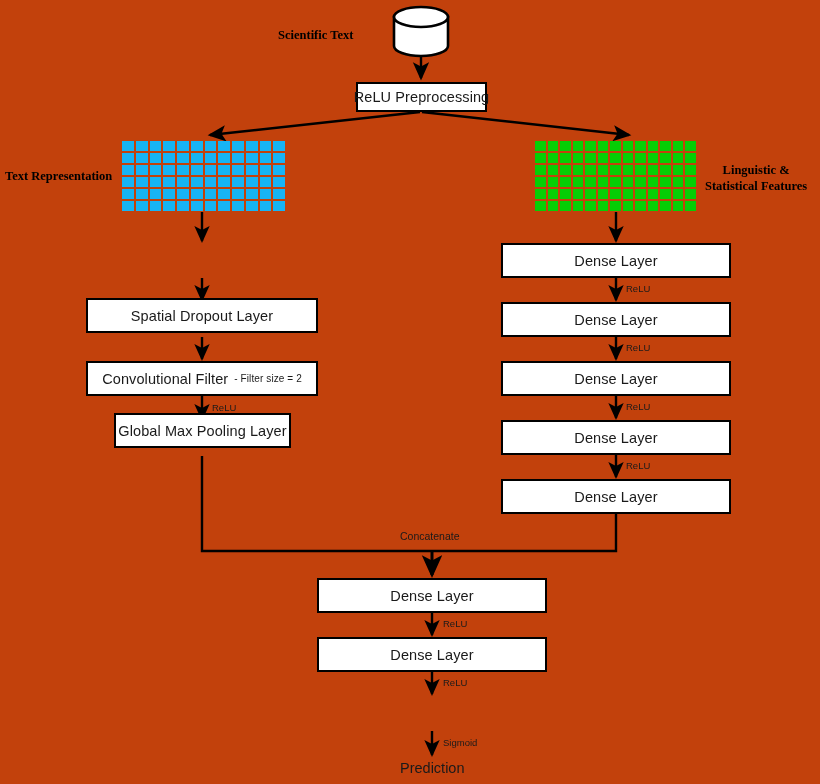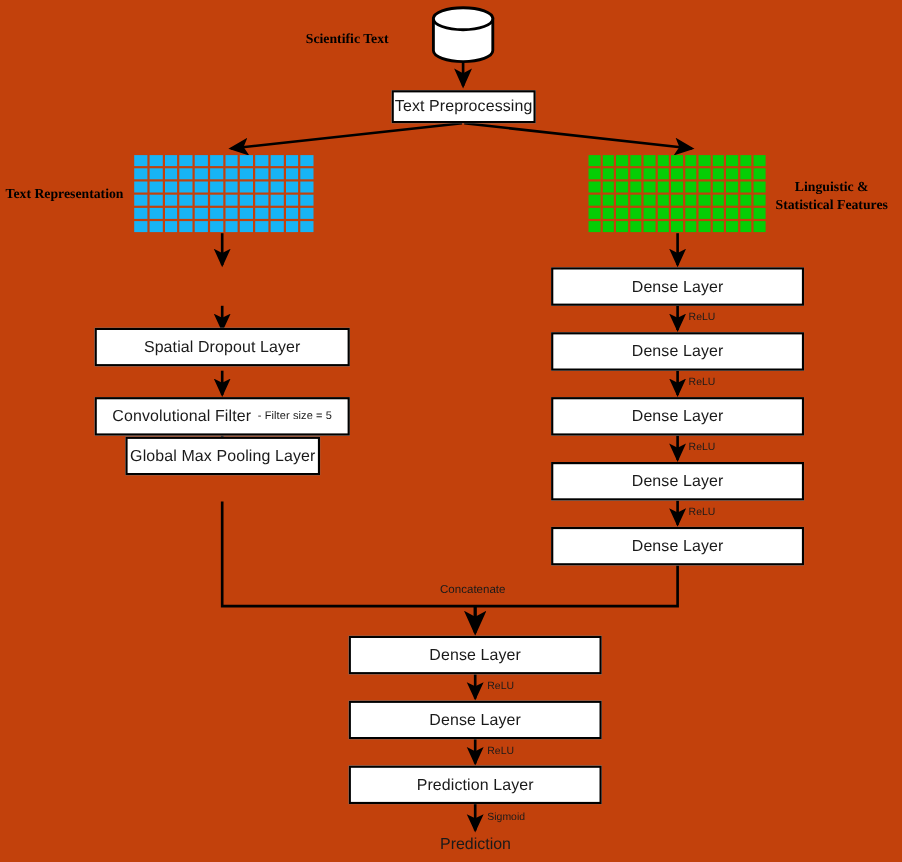--- a/index.html
+++ b/index.html
@@ -117,21 +117,21 @@
     <line x1="432" y1="551" x2="432" y2="575" stroke="#000000" stroke-width="3" marker-end="url(#arrowbig)"></line>
 
     <line x1="432" y1="613" x2="432" y2="635" stroke="#000000" stroke-width="2.4" marker-end="url(#arrow)"></line>
     <line x1="432" y1="672" x2="432" y2="694" stroke="#000000" stroke-width="2.4" marker-end="url(#arrow)"></line>
     <line x1="432" y1="731" x2="432" y2="755" stroke="#000000" stroke-width="2.4" marker-end="url(#arrow)"></line>
   </svg>
 
   <div class="serif-label" style="left:278px; top:28px;">Scientific Text</div>
 
   <div class="node-box" style="left:356px; top:82px; width:131px; height:30px;">
-    <span>Text Preprocessing</span>
+    <span>ReLU Preprocessing</span>
   </div>
 
   <div class="grid" id="grid-left" style="left: 122px; top: 141px; width: 163px; height: 70px; grid-template-columns: repeat(12, 1fr); grid-template-rows: repeat(6, 1fr);">
       <div class="cell" style="background: rgb(23, 180, 245);"></div>
       <div class="cell" style="background: rgb(23, 180, 245);"></div>
       <div class="cell" style="background: rgb(23, 180, 245);"></div>
       <div class="cell" style="background: rgb(23, 180, 245);"></div>
       <div class="cell" style="background: rgb(23, 180, 245);"></div>
       <div class="cell" style="background: rgb(23, 180, 245);"></div>
       <div class="cell" style="background: rgb(23, 180, 245);"></div>
@@ -288,26 +288,26 @@
     <div>Statistical Features</div>
   </div>
 
 
   <div class="node-box" style="left:86px; top:298px; width:232px; height:35px;">
     <span>Spatial Dropout Layer</span>
   </div>
 
   <div class="node-box" style="left:86px; top:361px; width:232px; height:35px;">
     <span>Convolutional Filter</span>
-    <span class="sub">- Filter size = 5</span>
+    <span class="sub">- Filter size = 2</span>
   </div>
 
   <div class="edge-label" style="left:212px; top:402px;">ReLU</div>
 
-  <div class="node-box" style="left:114px; top:397px; width:177px; height:35px;">
+  <div class="node-box" style="left:114px; top:413px; width:177px; height:35px;">
     <span>Global Max Pooling Layer</span>
   </div>
 
   <div class="node-box" style="left:501px; top:243px; width:230px; height:35px;">
     <span>Dense Layer</span>
   </div>
   <div class="edge-label" style="left:626px; top:283px;">ReLU</div>
 
   <div class="node-box" style="left:501px; top:302px; width:230px; height:35px;">
     <span>Dense Layer</span>
@@ -333,20 +333,17 @@
   <div class="node-box" style="left:317px; top:578px; width:230px; height:35px;">
     <span>Dense Layer</span>
   </div>
   <div class="edge-label" style="left:443px; top:618px;">ReLU</div>
 
   <div class="node-box" style="left:317px; top:637px; width:230px; height:35px;">
     <span>Dense Layer</span>
   </div>
   <div class="edge-label" style="left:443px; top:677px;">ReLU</div>
 
-  <div class="node-box" style="left:317px; top:696px; width:230px; height:35px;">
-    <span>Prediction Layer</span>
-  </div>
   <div class="edge-label" style="left:443px; top:737px;">Sigmoid</div>
 
   <div class="plain-label" style="left:400px; top:760px;">Prediction</div>
 
 </div>
 
 </body></html>

